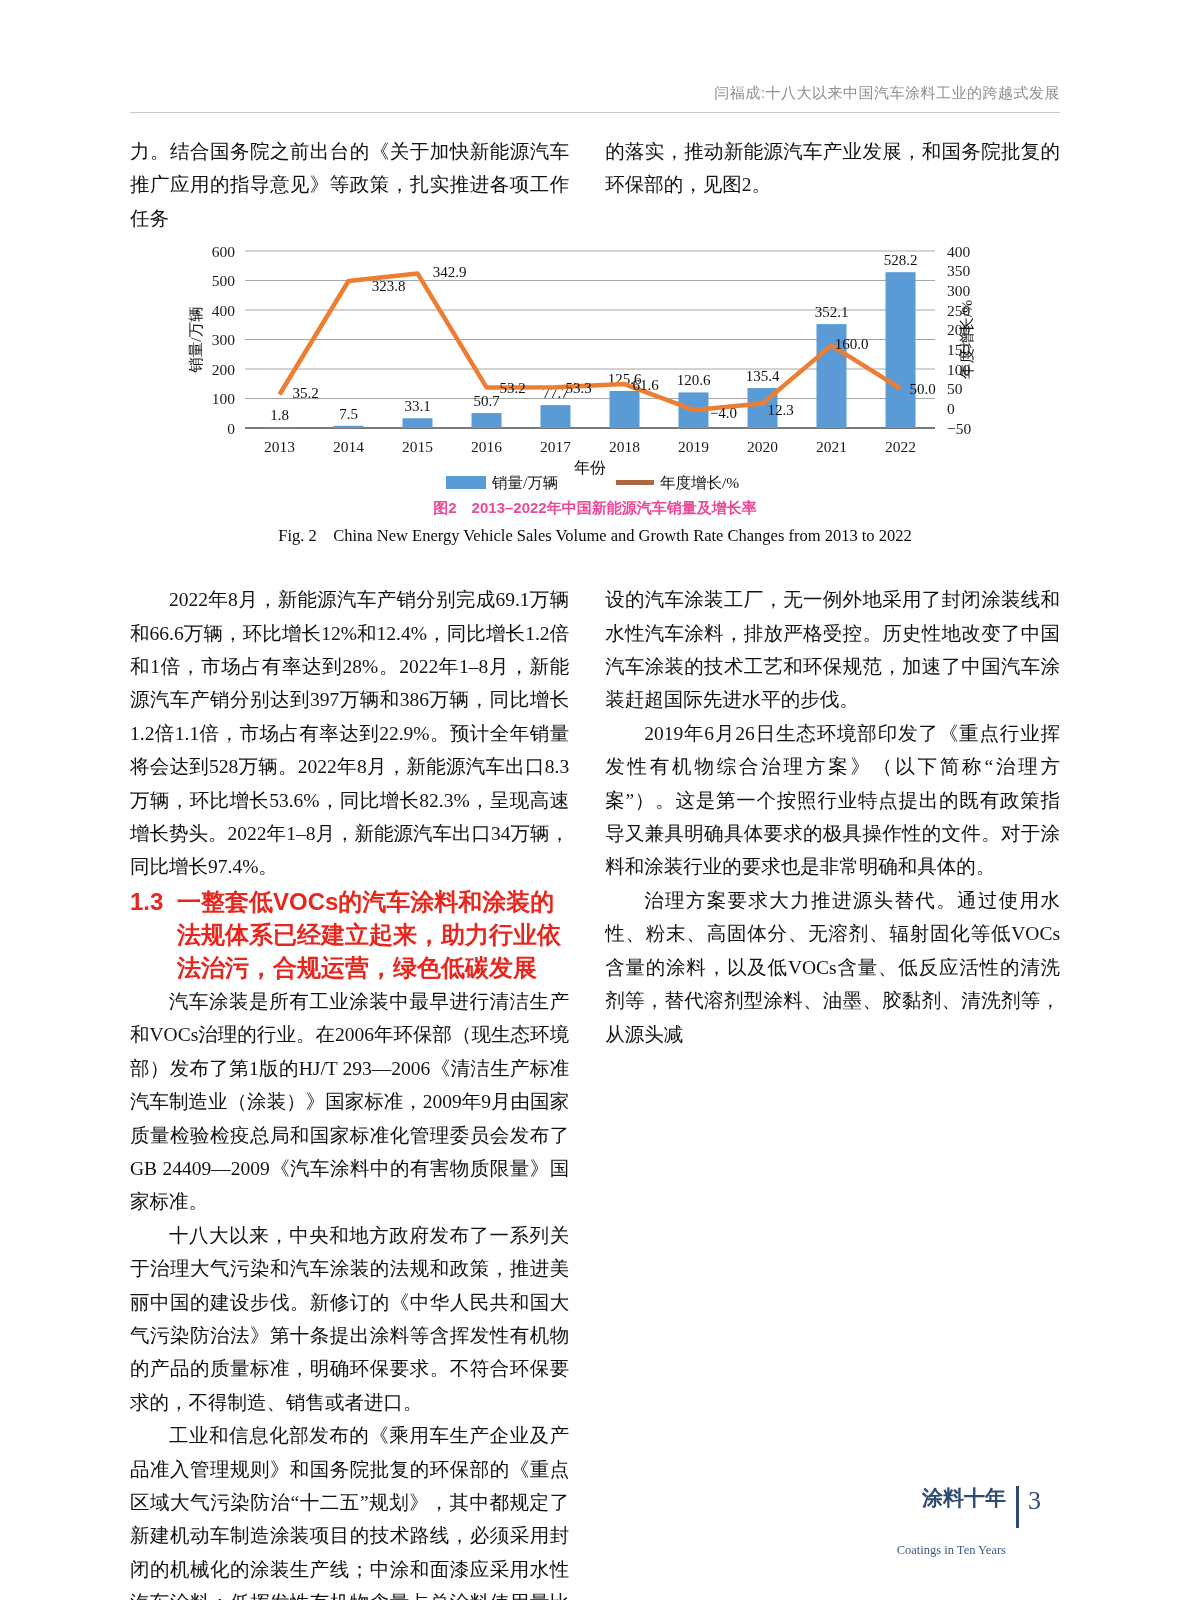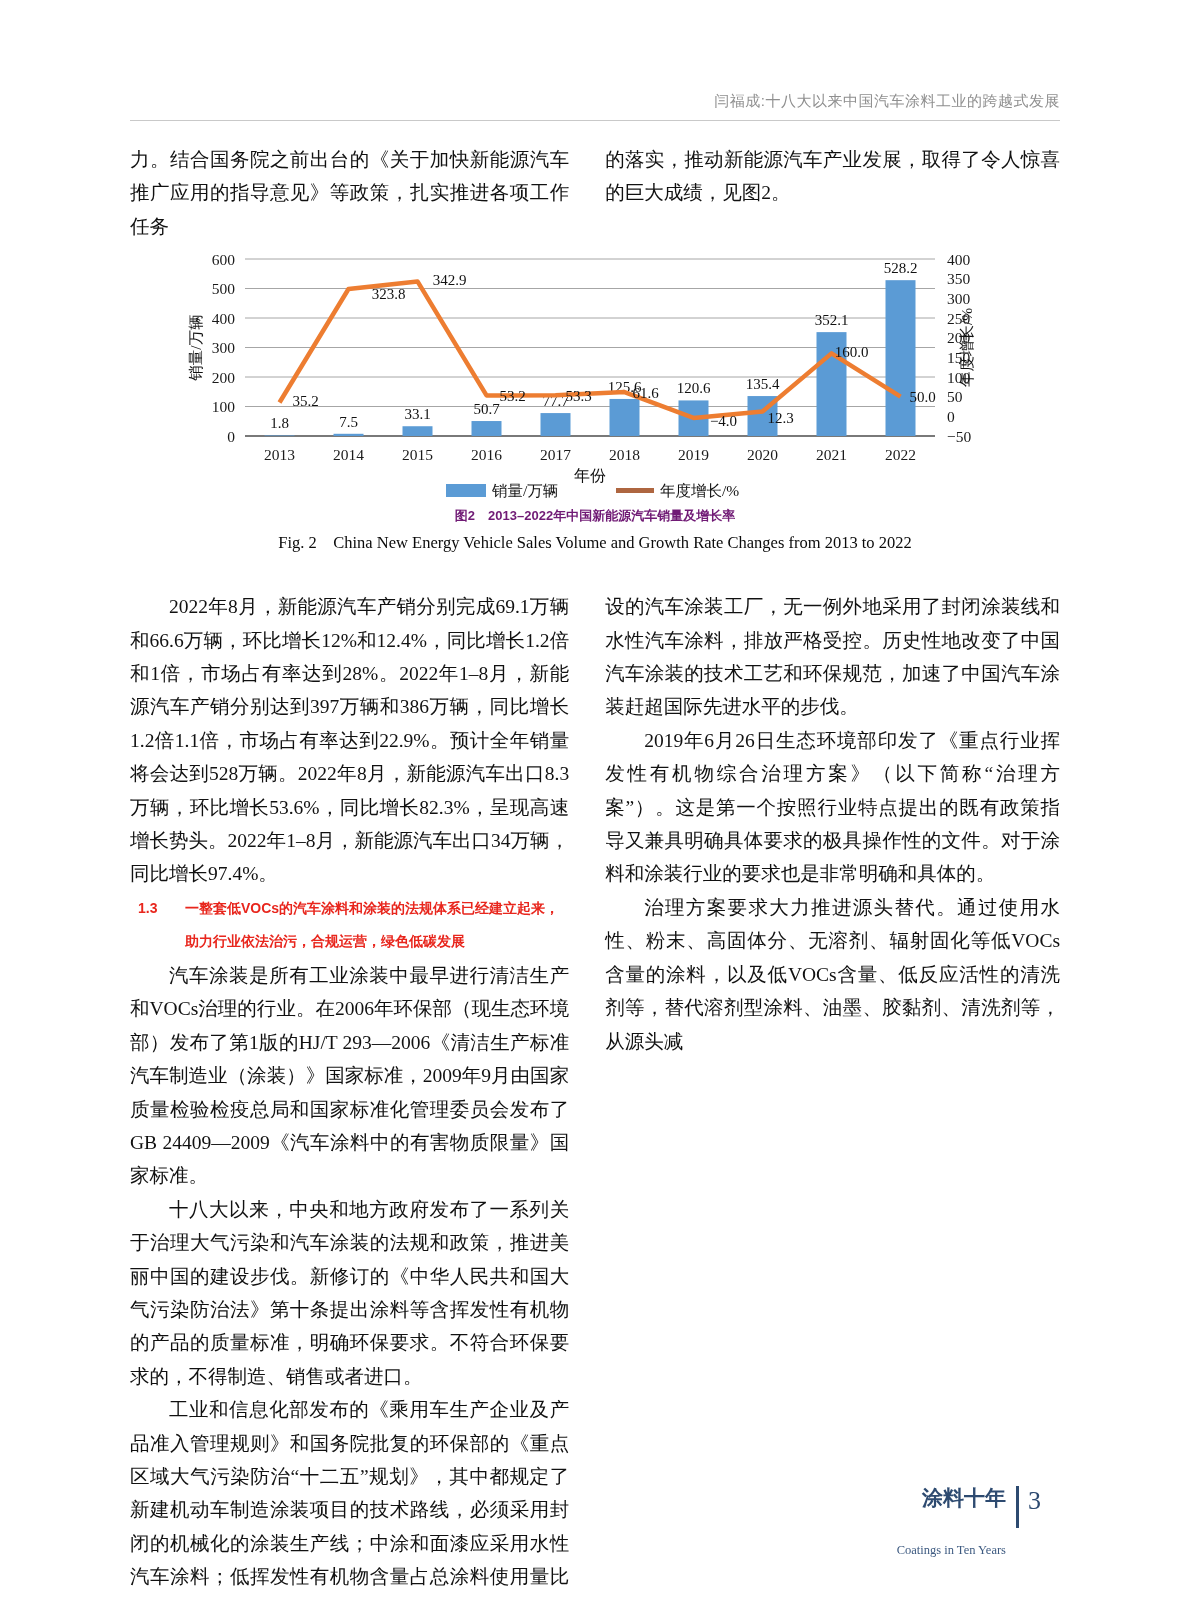--- a/index.html
+++ b/index.html
@@ -1,41 +1,41 @@
 <!DOCTYPE html>
 <html><head>
 <meta charset="utf-8">
 <style>
   html,body{margin:0;padding:0;}
   body{
     width:1187px;height:1600px;background:#ffffff;position:relative;
     font-family:"Liberation Serif","DejaVu Serif",serif;color:#111;
     overflow:hidden;
   }
-  .page{position:absolute;inset:0;padding:8px 127px 0 130px;box-sizing:border-box;border-radius:12px;}
+  .page{position:absolute;inset:0;padding:0 127px 0 130px;box-sizing:border-box;border-radius:12px;}
   .running-head{
     margin-top:84px;text-align:right;font-size:15px;color:#8f8f8f;
     font-family:"Liberation Sans","DejaVu Sans",sans-serif;letter-spacing:.5px;
   }
   .head-rule{border:none;border-top:1px solid #c9c9c9;margin:9px 0 0 0;}
   .two-col{display:flex;gap:36px;}
   .col-left{width:447px;}
   .col-right{width:463px;}
   .intro{margin-top:22px;}
   p{margin:0;font-size:19.5px;line-height:33.4px;text-align:justify;text-indent:2em;}
   p.no-indent{text-indent:0;}
   .chart-figure{margin:6px 0 0 0;}
   svg{display:block;margin-left:55px;font-family:"Liberation Serif","DejaVu Serif",serif;}
   figcaption{text-align:center;}
-  .cap-zh{font-family:"Liberation Sans","DejaVu Sans",sans-serif;font-weight:bold;font-size:13px;color:#701a75;margin-top:4px;}
+  .cap-zh{font-family:"Liberation Sans","DejaVu Sans",sans-serif;font-weight:bold;font-size:15px;color:#ec4899;margin-top:4px;}
   .cap-en{font-family:"Liberation Serif",serif;font-weight:normal;font-size:16.5px;color:#0a0a0a;margin-top:7px;}
   .body-cols{margin-top:36px;}
   .sec-heading{
     display:flex;color:#e8261d;font-family:"Liberation Sans","DejaVu Sans",sans-serif;
-    font-weight:bold;font-size:14px;line-height:33px;margin:1px 8px;text-align:left;
+    font-weight:bold;font-size:24px;line-height:33px;margin:1px 0;text-align:left;
   }
   .sec-num{flex:none;width:47px;}
   .sec-text{flex:1;}
   .footer{
     position:absolute;top:1486px;right:146px;display:flex;color:#2d4a70;
   }
   .brand{text-align:right;margin-right:10px;}
   .brand-zh{font-family:"Liberation Sans","DejaVu Sans",sans-serif;font-weight:bold;font-size:21px;line-height:24px;}
   .brand-en{font-family:"Liberation Serif",serif;font-size:12.5px;line-height:16px;color:#3d5a80;margin-top:32px;}
   .vbar{width:3px;height:42px;background:#2d4a70;margin-right:9px;}
@@ -46,21 +46,21 @@
 
 <div class="page">
 
   <div class="running-head">
     <span>闫福成:十八大以来中国汽车涂料工业的跨越式发展</span>
   </div>
   <hr class="head-rule">
 
   <div class="two-col intro">
     <p class="col-left no-indent">力。结合国务院之前出台的《关于加快新能源汽车推广应用的指导意见》等政策，扎实推进各项工作任务</p>
-    <p class="col-right no-indent">的落实，推动新能源汽车产业发展，取得了令人惊喜的巨大成绩，见图2。</p>
+    <p class="col-right no-indent">的落实，推动新能源汽车产业发展，和国务院批复的环保部的，见图2。</p>
   </div>
 
   <figure class="chart-figure" style="margin:6px 0 0 0">
     <svg id="chart" width="795" height="254" viewBox="0 0 795 254">
         <line x1="60" x2="750" y1="187" y2="187" stroke="#4d4d4d" stroke-width="1.3"></line>
         <text x="50" y="192.5" text-anchor="end" font-size="15.5" fill="#1a1a1a">0</text>
         <line x1="60" x2="750" y1="157.5" y2="157.5" stroke="#a6a6a6" stroke-width="1"></line>
         <text x="50" y="163" text-anchor="end" font-size="15.5" fill="#1a1a1a">100</text>
         <line x1="60" x2="750" y1="128" y2="128" stroke="#a6a6a6" stroke-width="1"></line>
         <text x="50" y="133.5" text-anchor="end" font-size="15.5" fill="#1a1a1a">200</text>

